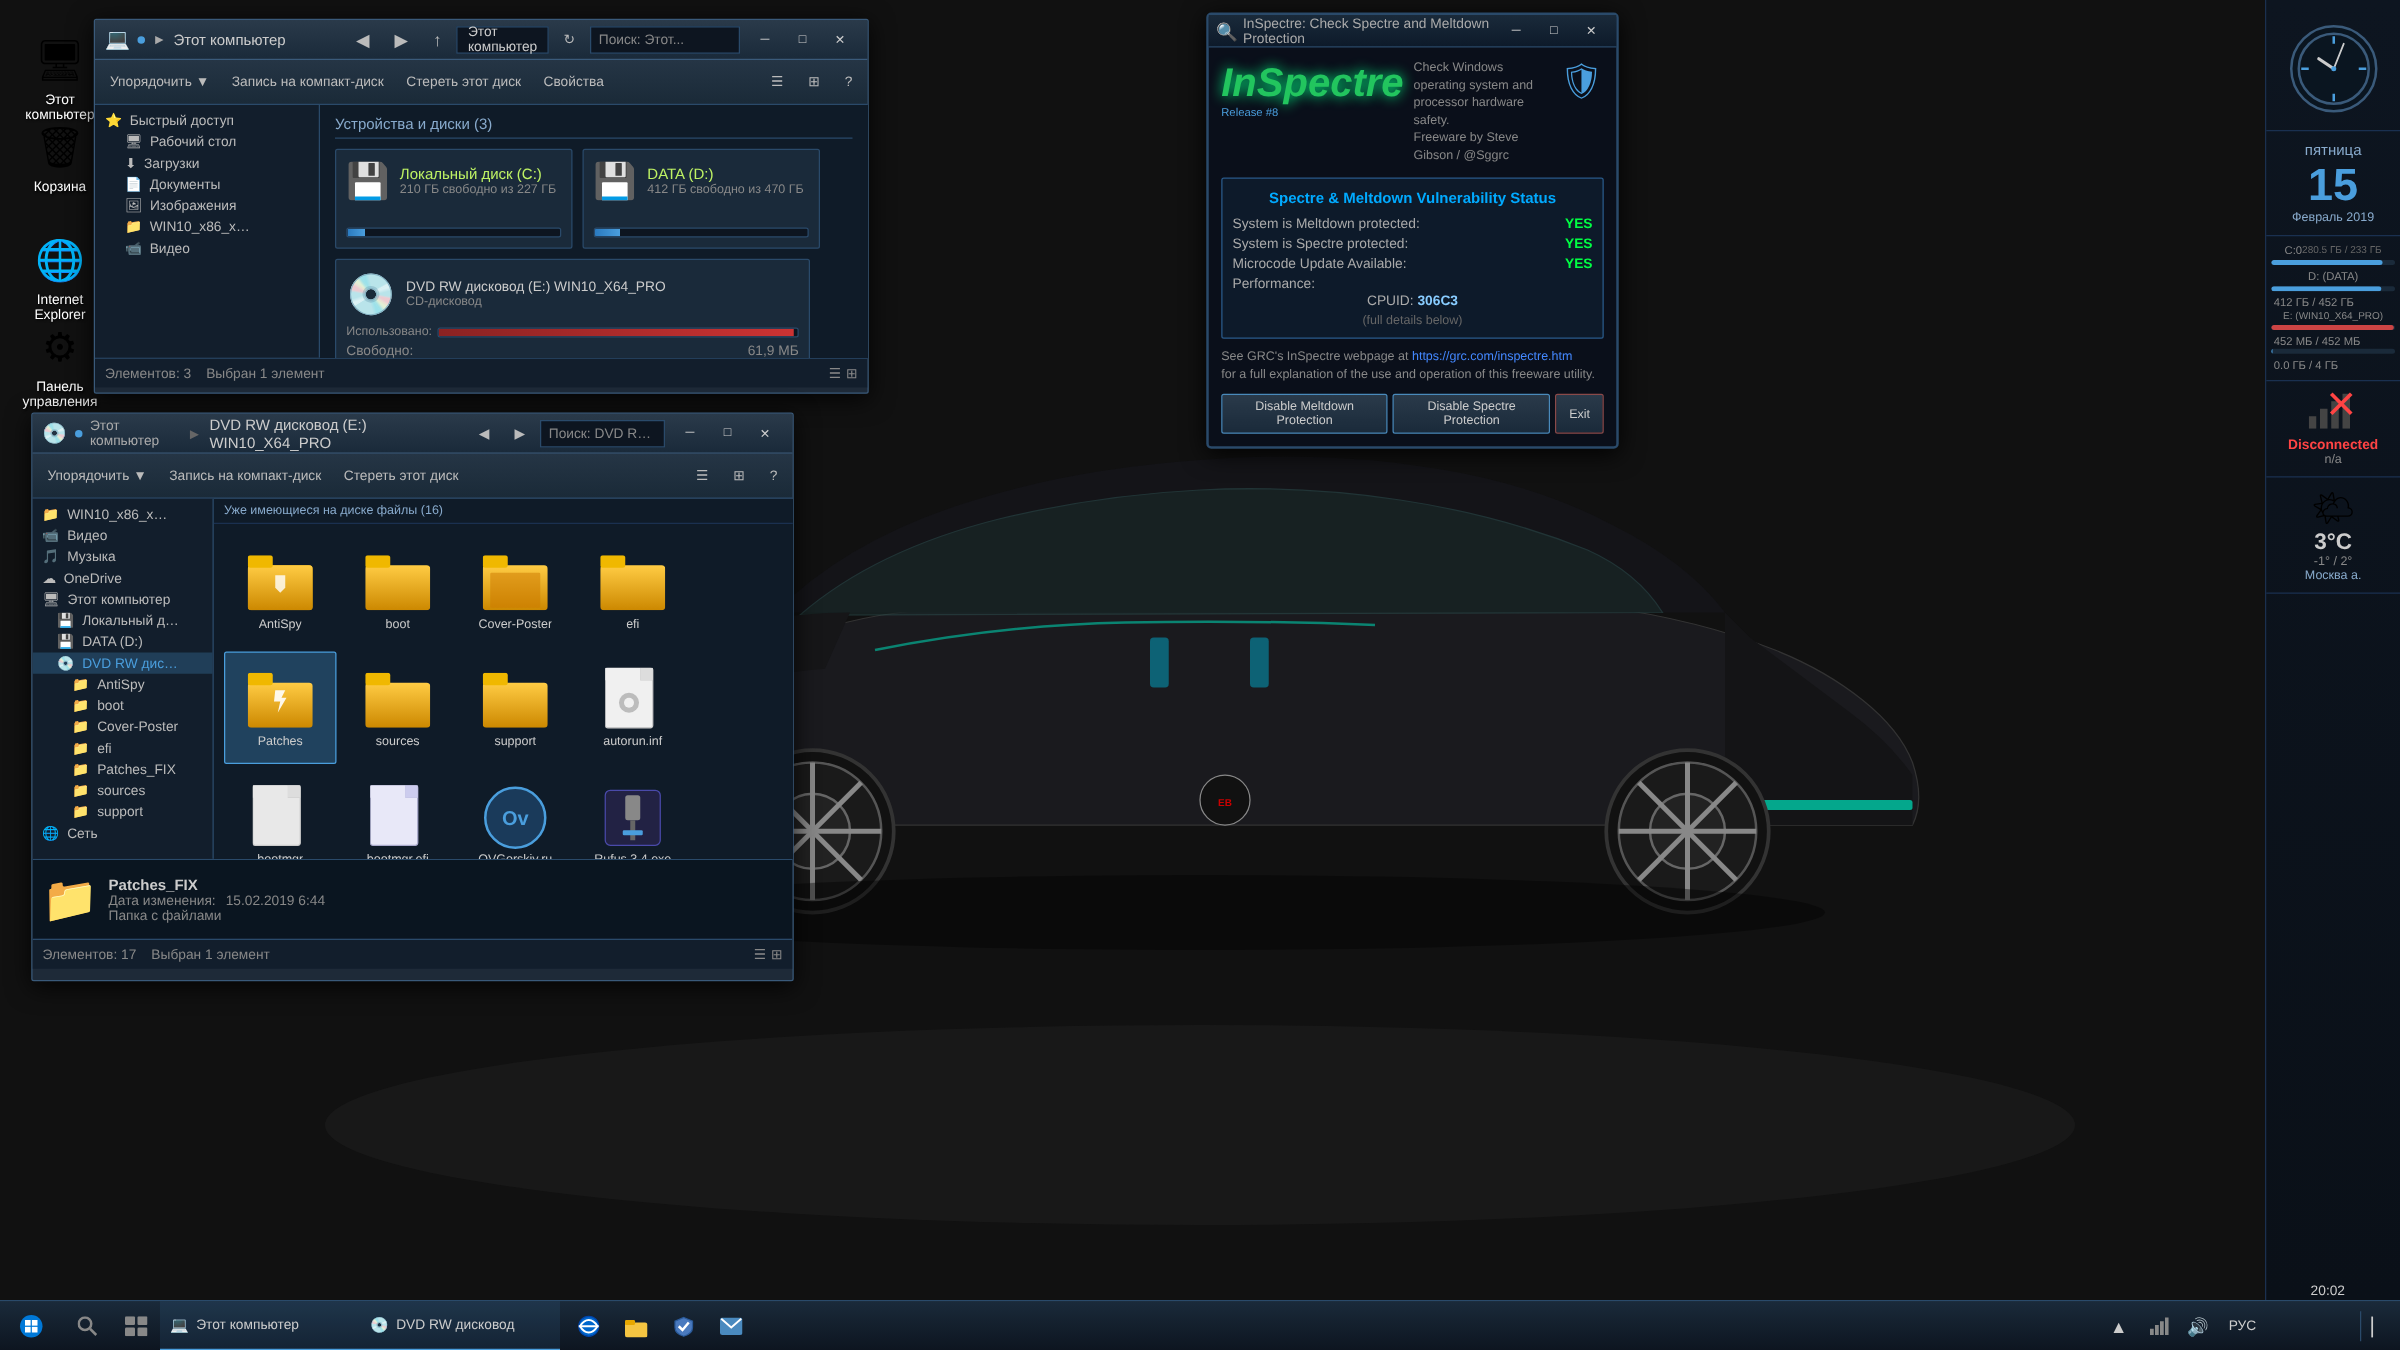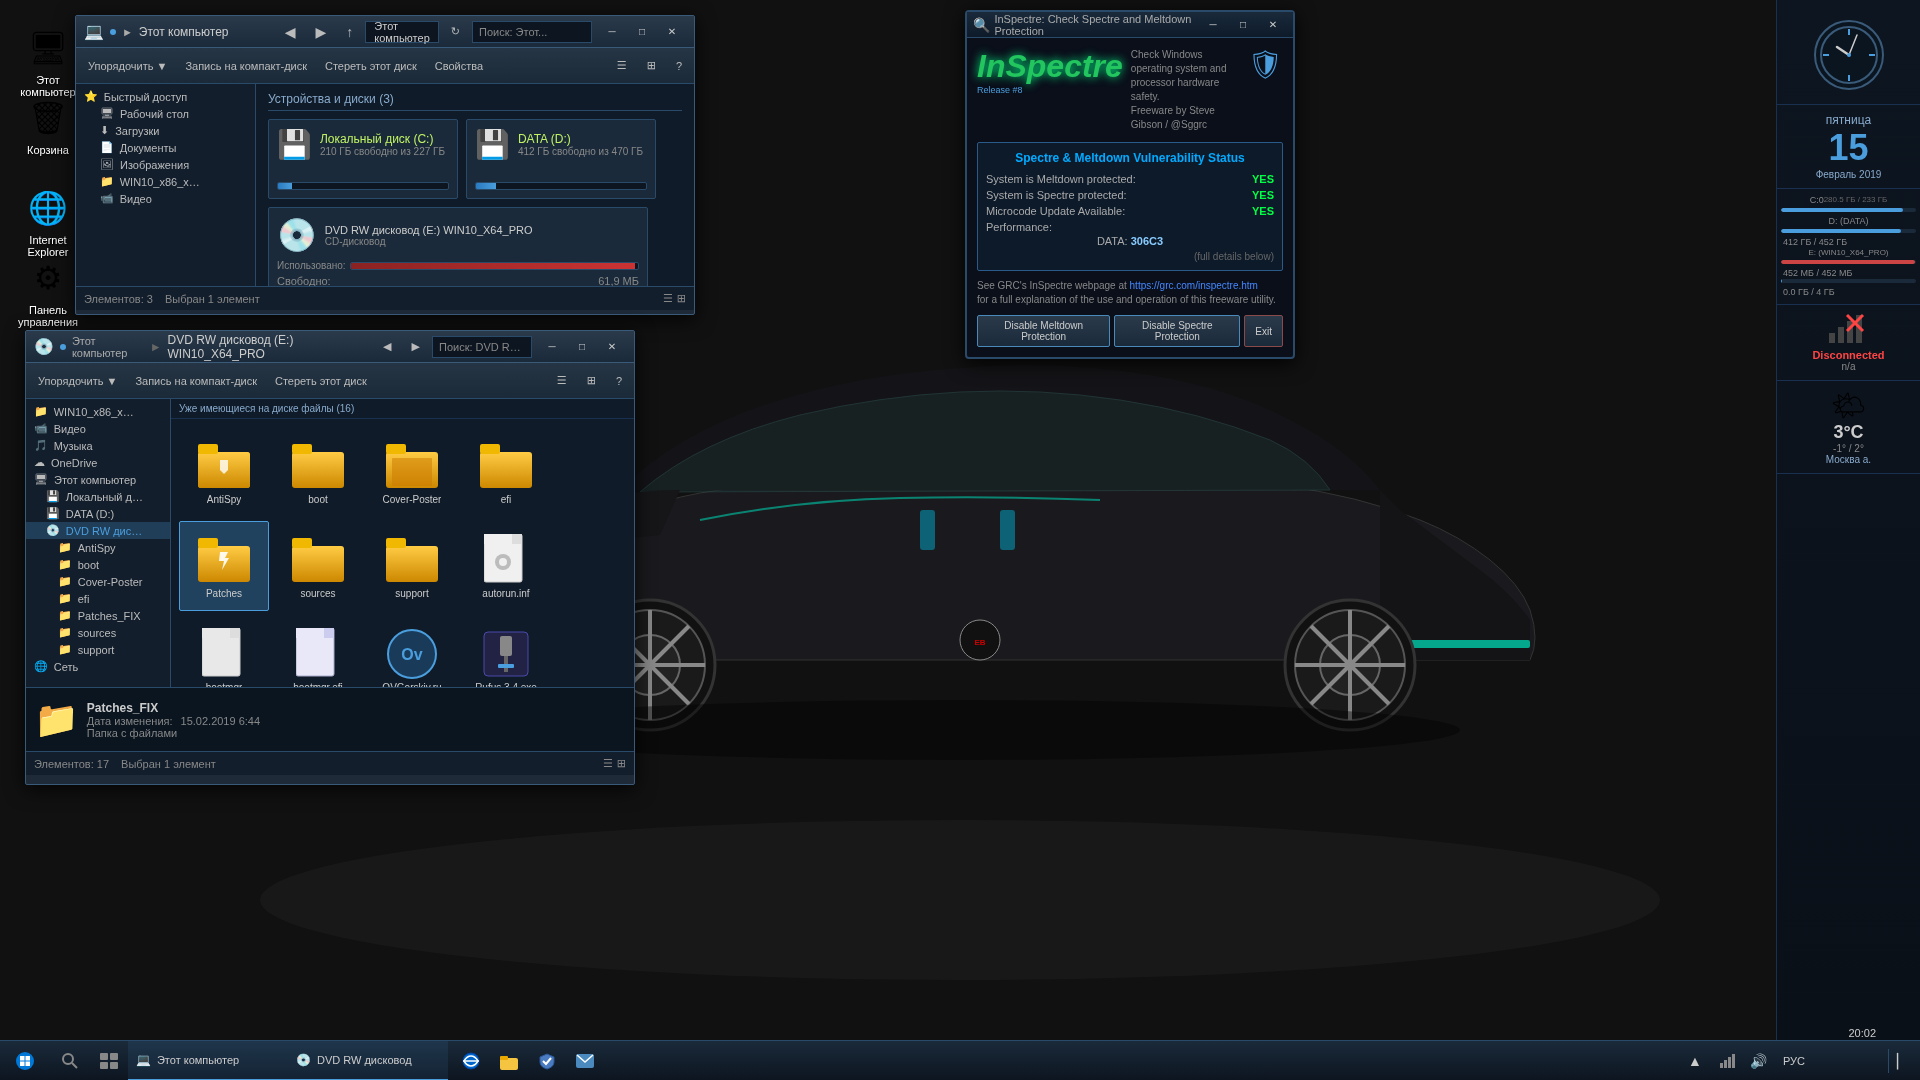--- a/index.html
+++ b/index.html
@@ -497,21 +497,21 @@
       text-align: center;
     }
     .cpuid-value {
       color: #88ccff;
       font-weight: bold;
     }
 
     .details-note {
       font-size: 10px;
       color: #666;
-      text-align: right;
+      text-align: center;
       margin-top: 4px;
     }
 
     .inspectre-link-section {
       font-size: 10px;
       color: #888;
       margin-bottom: 8px;
       line-height: 1.4;
     }
     .inspectre-link {
@@ -533,21 +533,21 @@
       cursor: pointer;
       border-radius: 2px;
     }
     .inspectre-btn.exit { border-color: #8a4a4a; }
 
     
     #right-sidebar {
       position: absolute;
       top: 0;
       right: 0;
-      width: 144px;
+      width: 108px;
       height: 1040px;
       background: linear-gradient(180deg, #0d1520 0%, #0a1018 100%);
       border-left: 1px solid #1a3050;
       z-index: 30;
       display: flex;
       flex-direction: column;
       align-items: center;
       padding-top: 10px;
     }
 
@@ -1225,21 +1225,21 @@
           <span>Microcode Update Available:</span>
           <span class="vuln-status-yes">YES</span>
         </div>
 
         <div class="perf-row">
           <span>Performance:</span>
           <span class="perf-value"></span>
         </div>
 
         <div class="cpuid-row">
-          <span>DATA:</span>
+          <span>CPUID:</span>
           <span class="cpuid-value">306C3</span>
         </div>
 
         <div class="details-note">(full details below)</div>
       </div>
 
       <div class="inspectre-link-section">
         <span>See GRC's InSpectre webpage at </span>
         <span class="inspectre-link">https://grc.com/inspectre.htm</span>
         <br>

